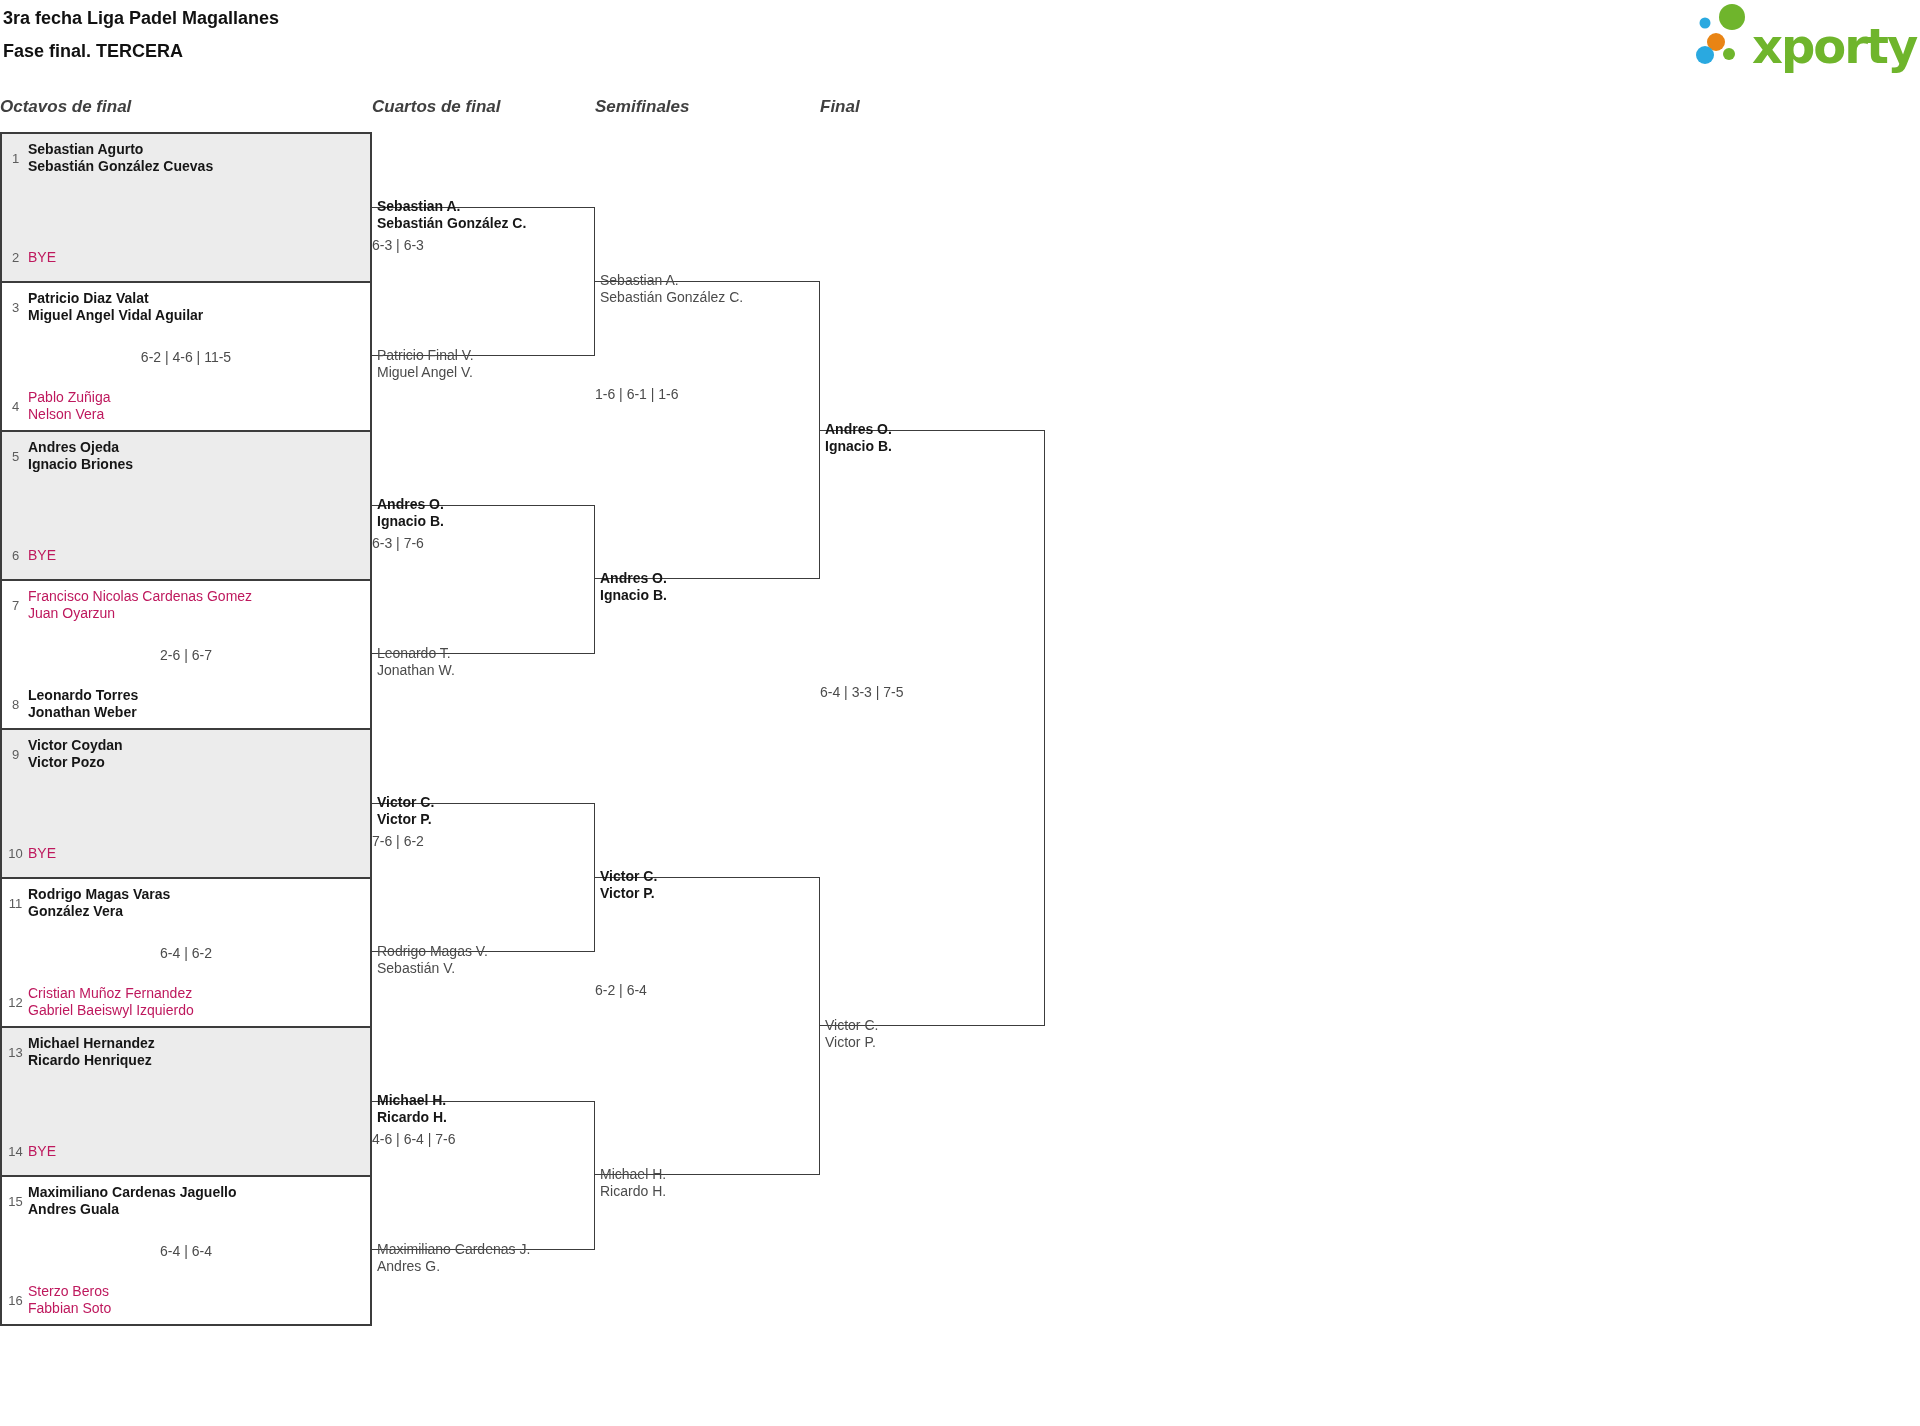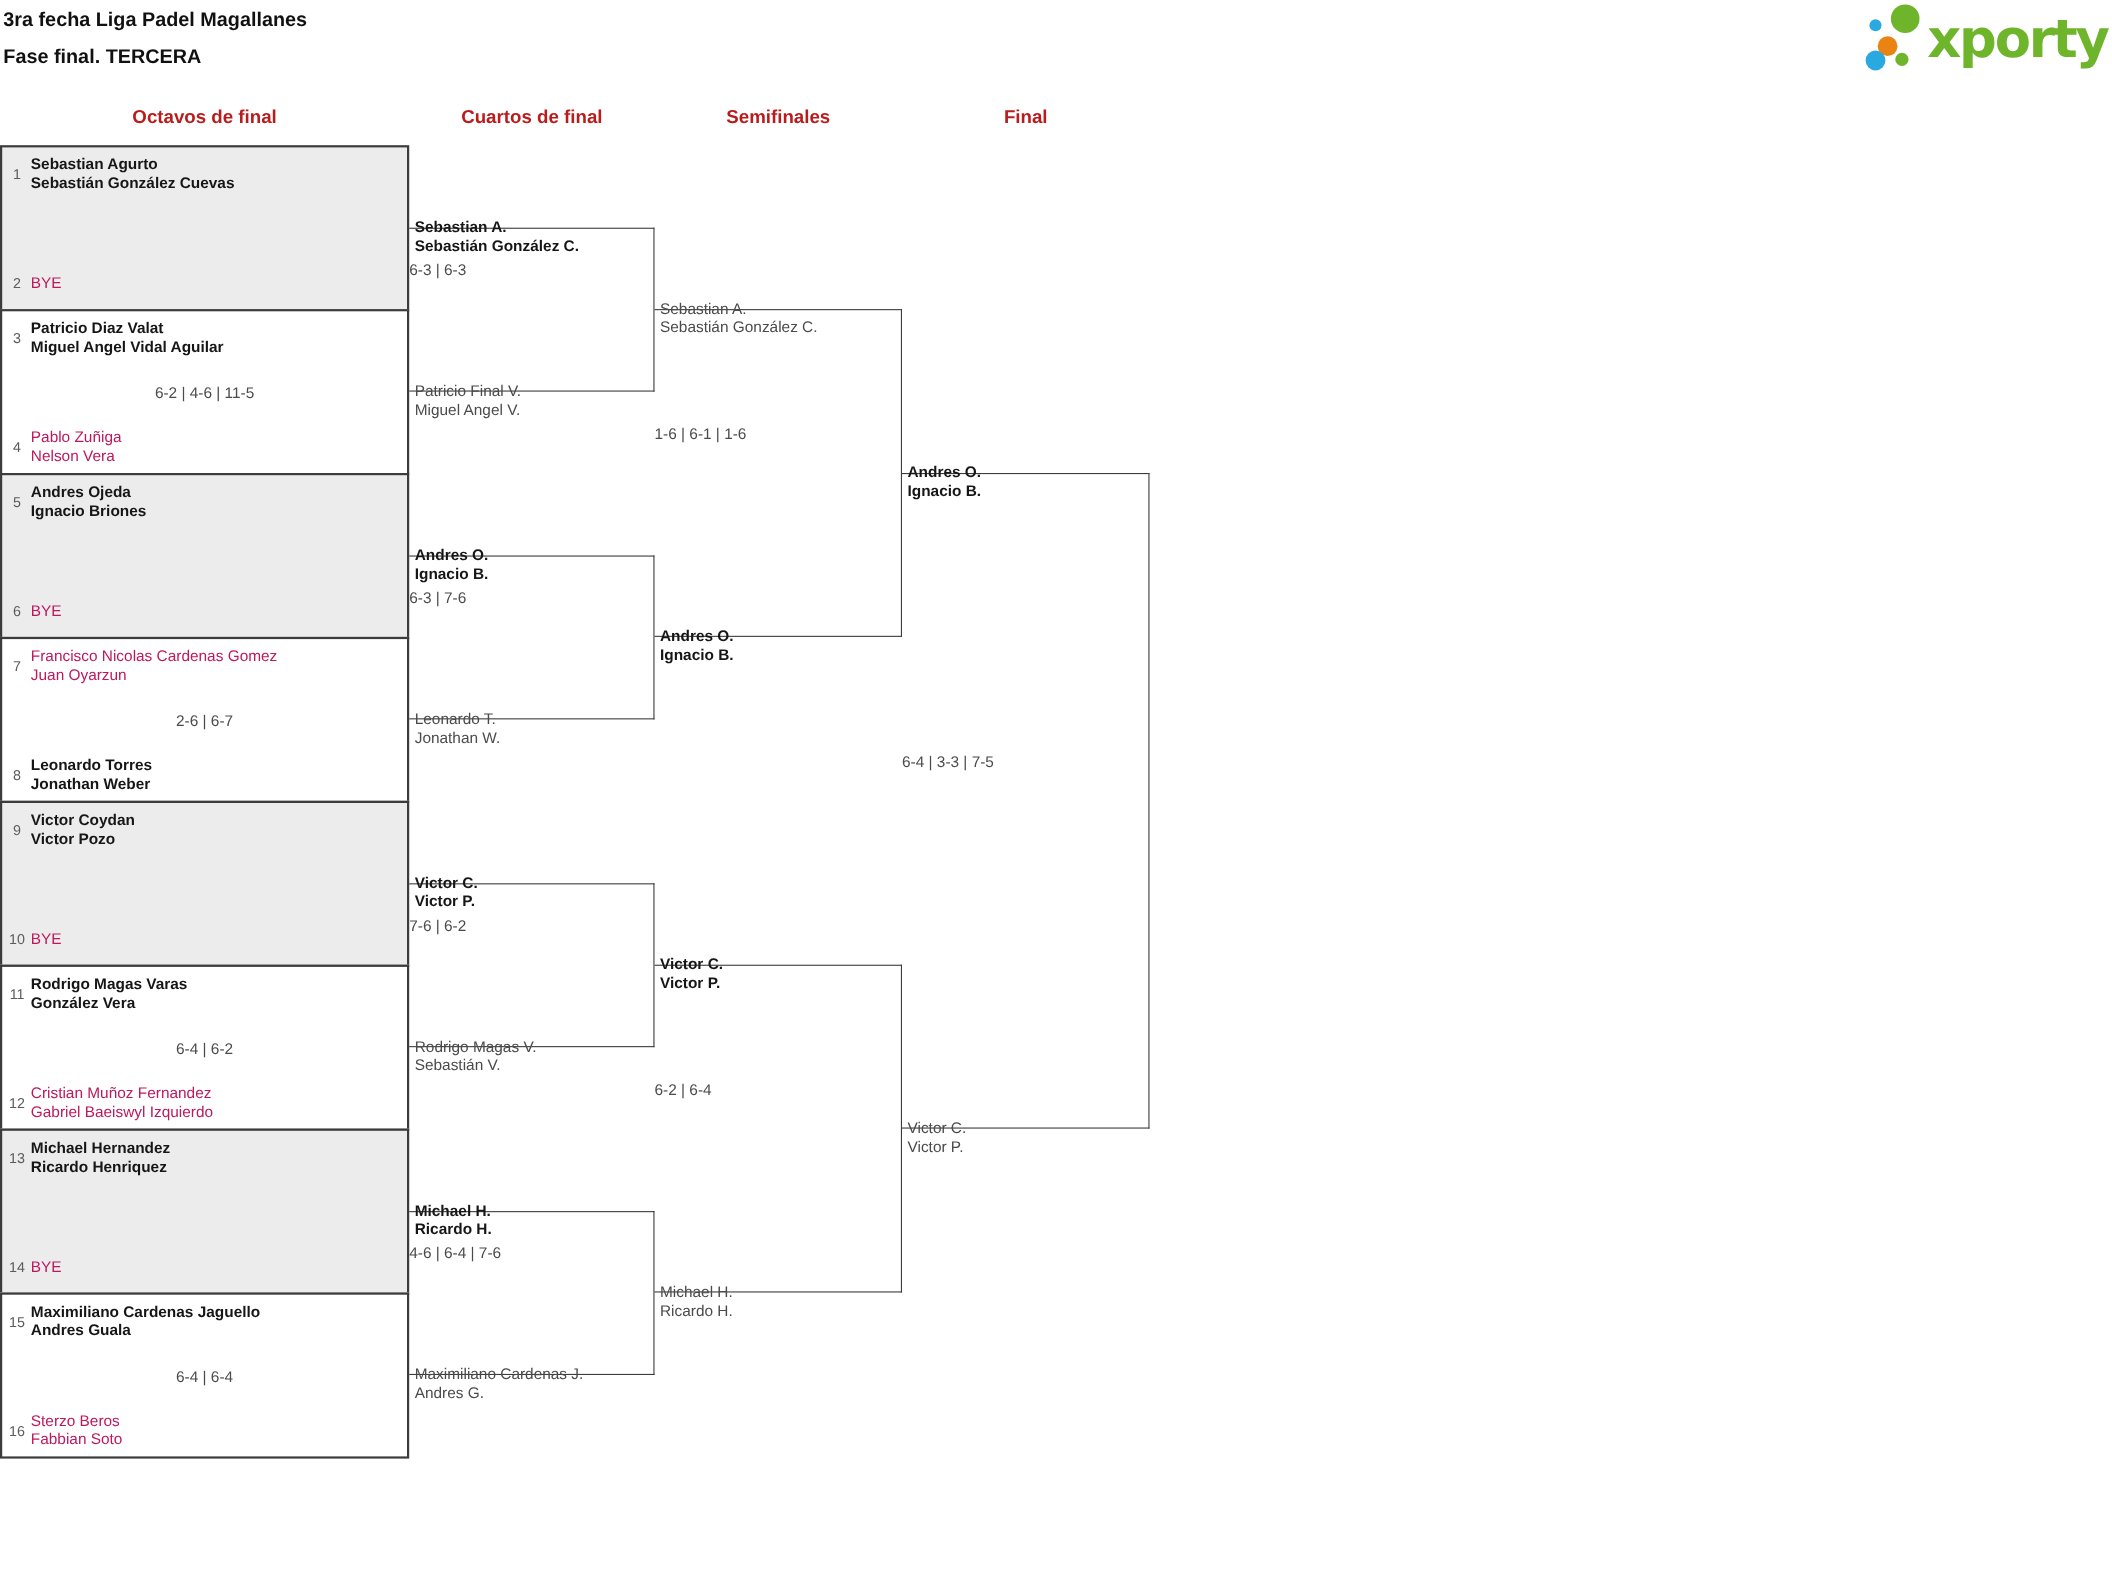--- a/index.html
+++ b/index.html
@@ -2,23 +2,23 @@
 <html><head>
 <meta charset="utf-8">
 <style>
   html,body{margin:0;padding:0;background:#fff;}
   body{font-family:"Liberation Sans","DejaVu Sans",sans-serif;}
   .canvas{position:relative;width:1920px;height:1426px;background:#fff;overflow:hidden;color:#161616;}
 
   .title{position:absolute;left:3px;top:2px;font-size:18px;font-weight:700;line-height:33px;color:#111;}
 
   .logo{position:absolute;left:1692px;top:2px;display:flex;align-items:flex-start;}
-  .logo-text{font-size:48px;font-weight:800;color:#6fb52c;letter-spacing:-2px;margin-left:4px;margin-top:6px;font-family:"DejaVu Sans","Liberation Sans",sans-serif;}
-
-  .col-h{position:absolute;top:97px;text-align:center;font-size:17px;font-weight:600;color:#b91c1c;}
+  .logo-text{font-size:48px;font-weight:800;color:#6fb52c;letter-spacing:-2px;margin-left:4px;margin-top:16px;font-family:"DejaVu Sans","Liberation Sans",sans-serif;}
+
+  .col-h{position:absolute;top:97px;text-align:left;font-size:17px;font-weight:600;color:#404040;font-style:italic;}
 
   
   .o-row{position:absolute;left:0;width:372px;height:151px;border:2px solid #3c3c3c;background:#fff;box-sizing:border-box;}
   .o-row.grey{background:#ececec;}
   .team{position:absolute;left:5px;right:5px;display:flex;align-items:center;}
   .team.top{top:7px;}
   .team.bottom{bottom:7px;}
   .team.bottom.bye{bottom:15px;}
   .seed{flex:0 0 17px;width:17px;text-align:center;font-size:13px;color:#5c5c5c;margin-right:4px;}
   .tname{font-size:14px;line-height:17px;color:#be185d;}

